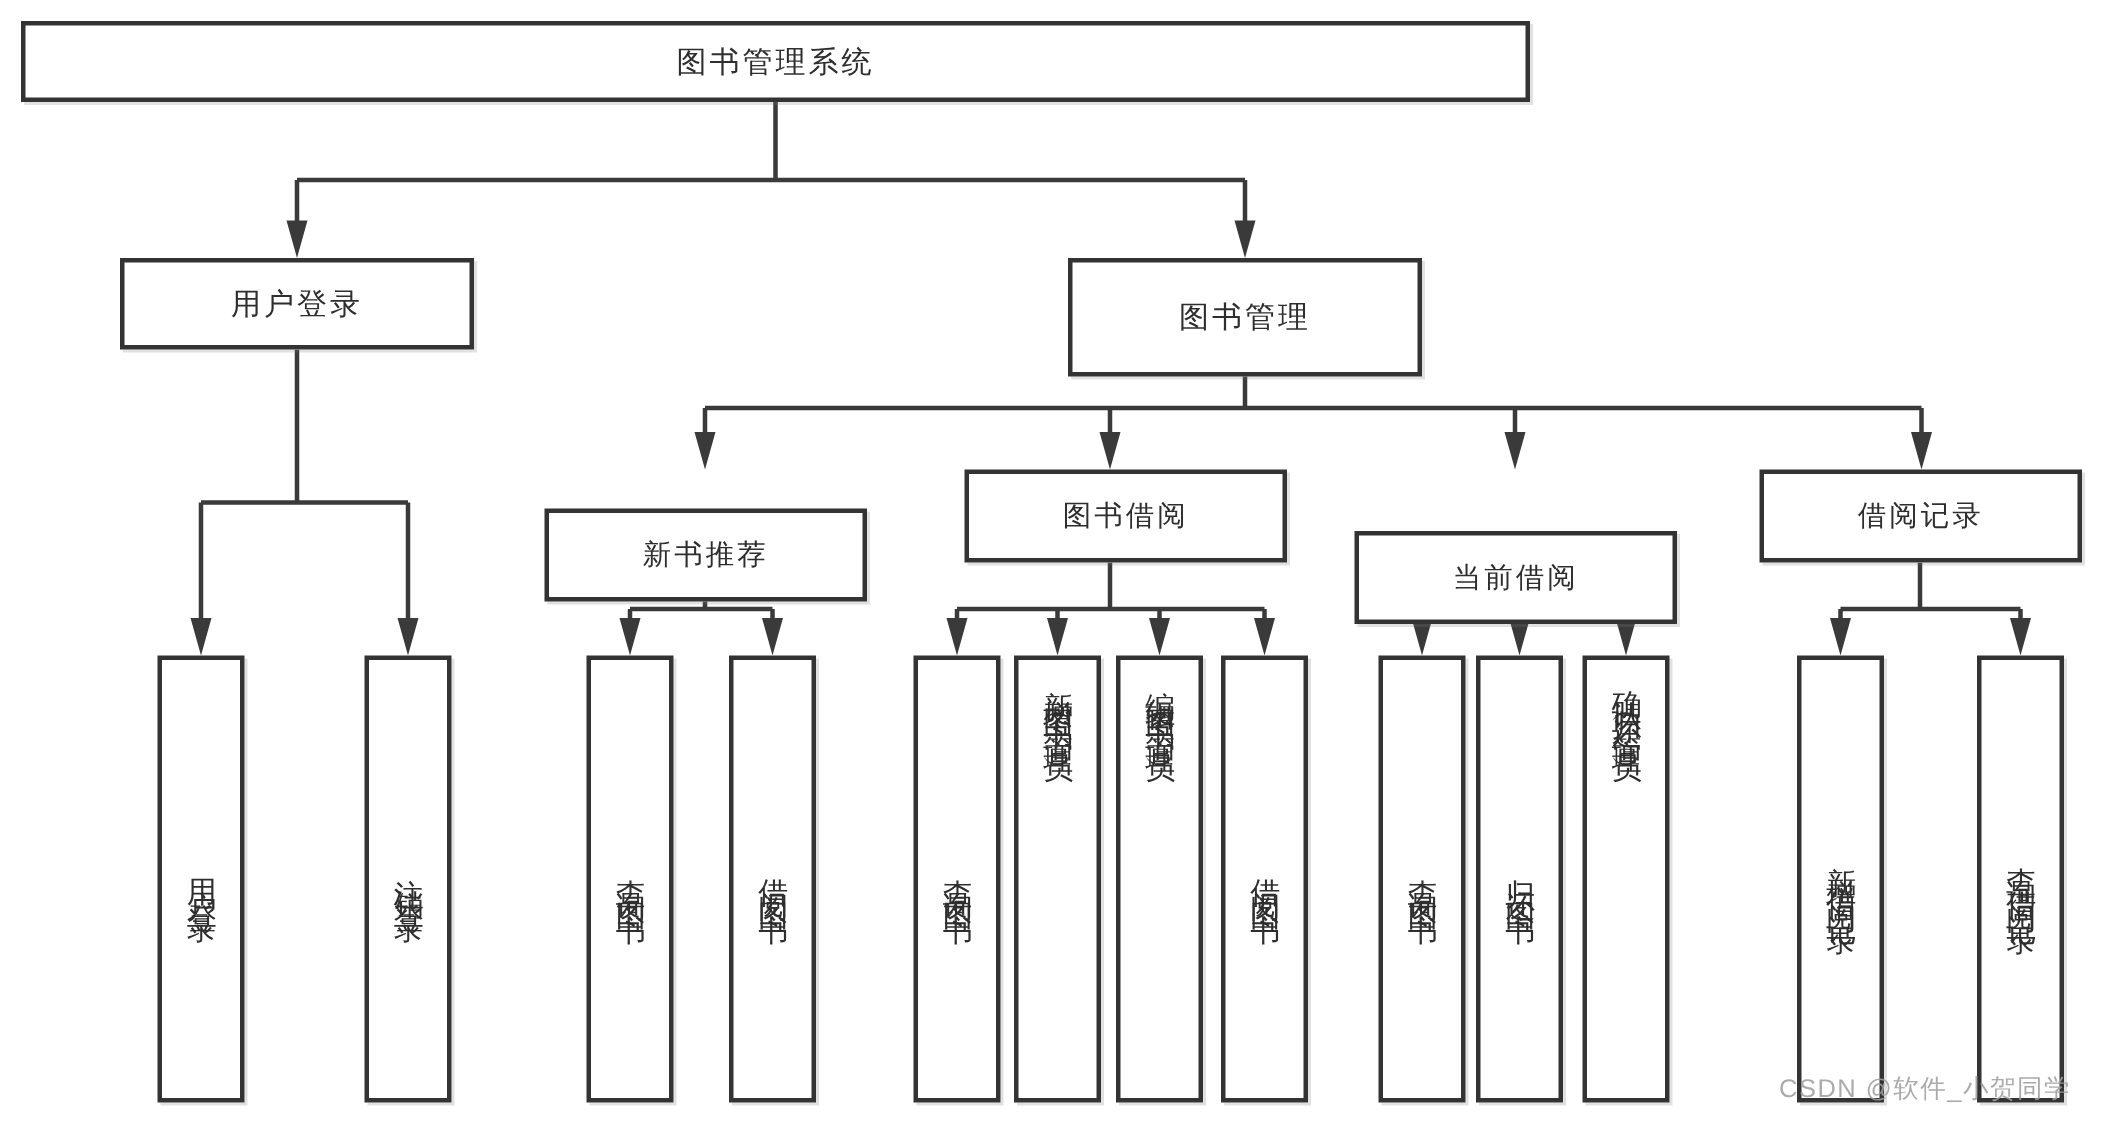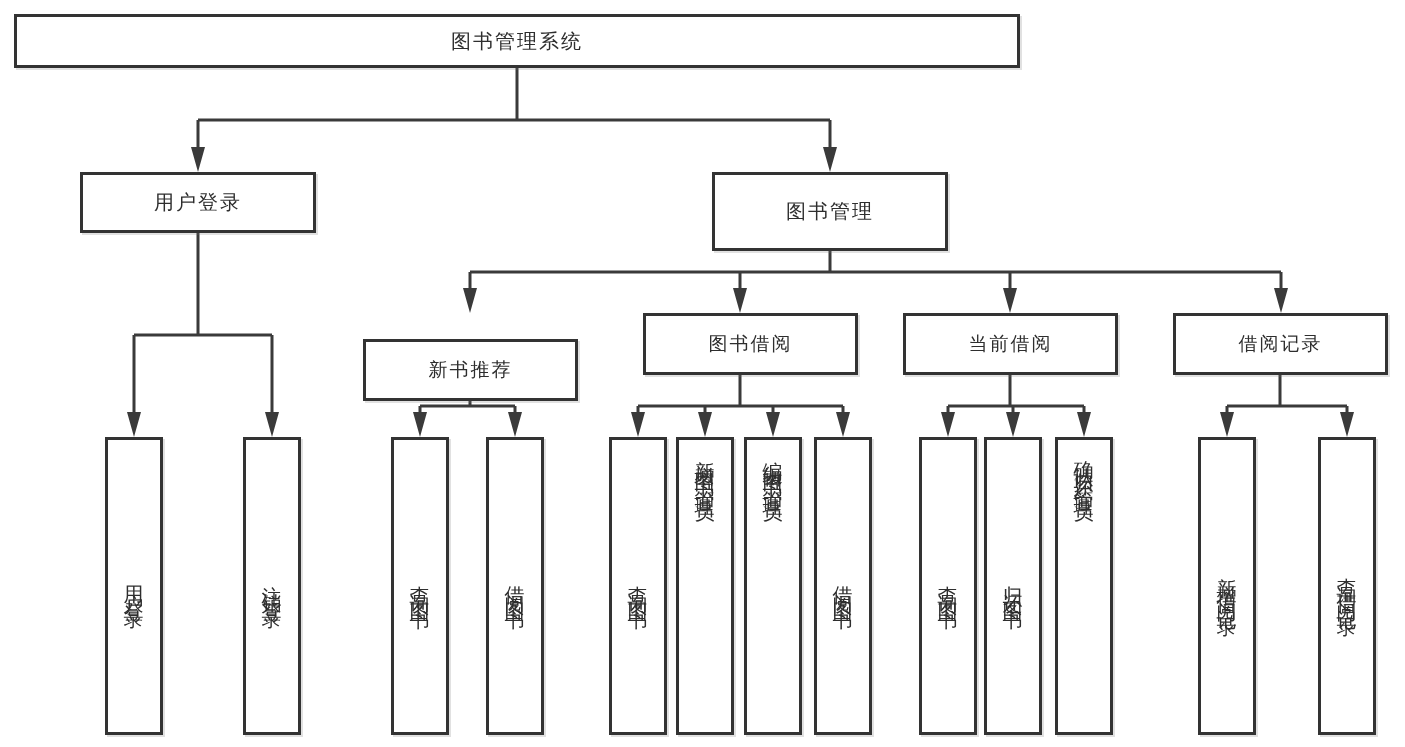--- a/index.html
+++ b/index.html
@@ -33,21 +33,21 @@
     white-space: nowrap;
     color: #2e2e2e;
   }
   .root  { left: 14px;  top: 14px;  width: 1006px; height: 54px; }
   .l2a   { left: 80px;  top: 172px; width: 236px;  height: 61px; }
   .l2b   { left: 712px; top: 172px; width: 236px;  height: 79px; }
   .l3    { top: 313px; width: 215px; height: 62px; }
   .l3 .hlabel { font-size: 19px; }
   .l3a { left: 363px; margin-top: 26px; }
   .l3b { left: 633px; margin-left: 10px; }
-  .l3c { left: 903px; }
+  .l3c { left: 903px; margin-top: 41px; }
   .l3d { left: 1173px; }
   .vbox {
     top: 437px;
     width: 58px;
     height: 298px;
   }
   .vbox .vlabel {
     display: block;
     writing-mode: vertical-rl;
     text-orientation: mixed;
@@ -170,14 +170,15 @@
     <span class="vlabel">确认归还（管理员）</span>
   </div>
 
   <div class="node vbox vE1">
     <span class="vlabel">新增借阅记录</span>
   </div>
   <div class="node vbox vE2">
     <span class="vlabel">查询借阅记录</span>
   </div>
 
+  <div class="watermark">CSDN @软件_小贺同学</div>
 
 </div>
 
 </body></html>

